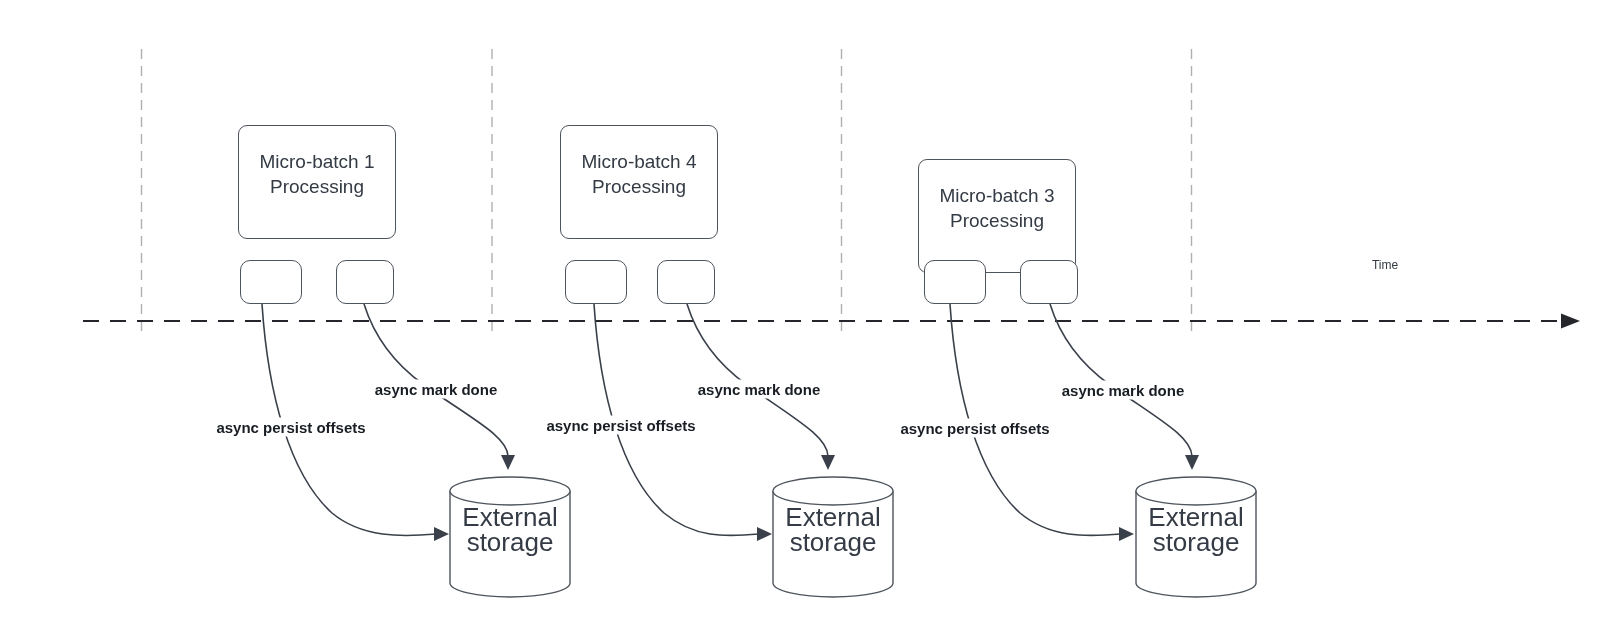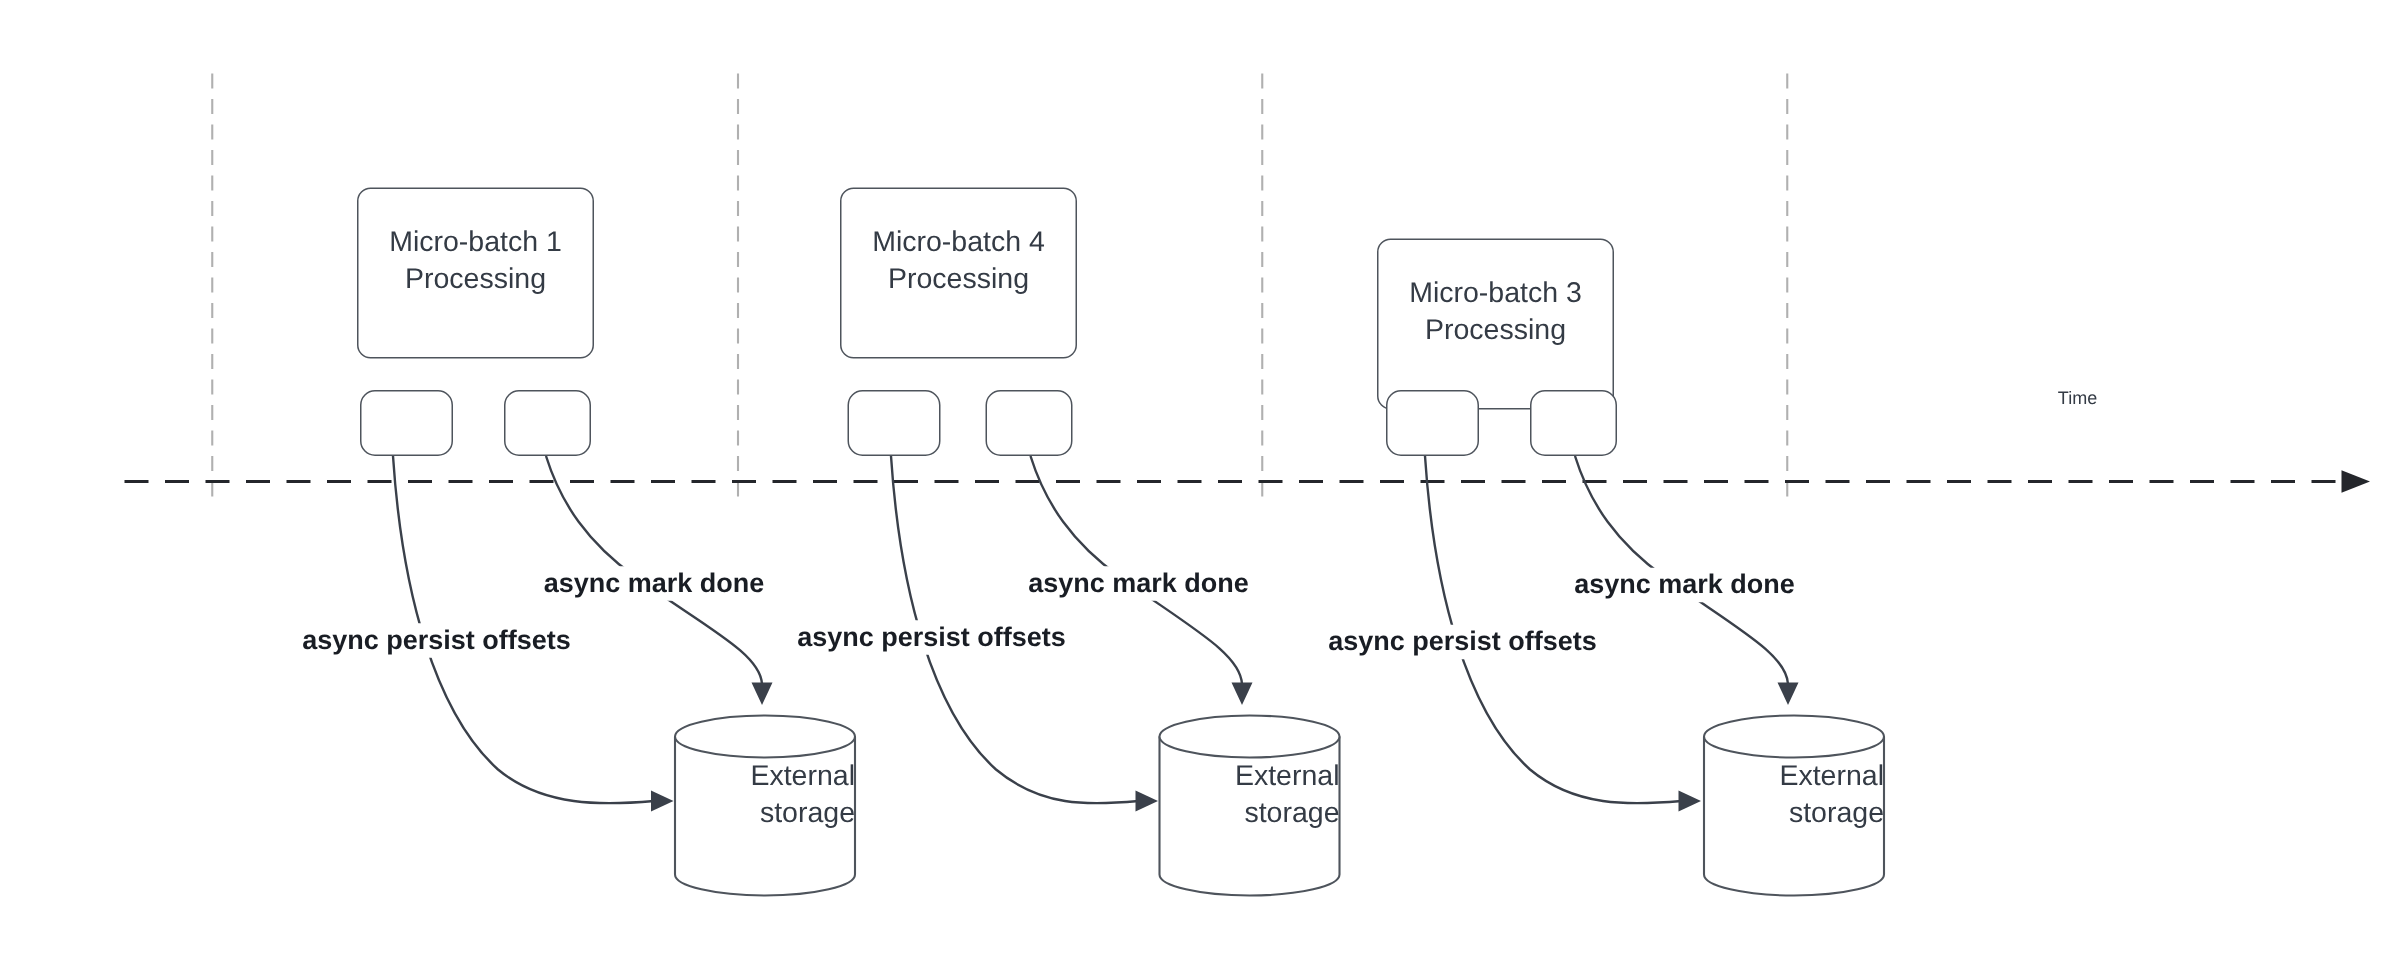--- a/index.html
+++ b/index.html
@@ -78,31 +78,31 @@
     border-radius: 10px;
     background: #ffffff;
     box-sizing: border-box;
   }
   .smallbox.b { width: 58px; }
   .edge-label {
     position: absolute;
     transform: translate(-50%, -50%);
     background: #ffffff;
     padding: 1px 4px;
-    font-size: 18px;
+    font-size: 15px;
     font-weight: bold;
     white-space: nowrap;
     color: var(--bold-label-text, #191d24);
     text-align: right;
   }
   .cyl-label {
     position: absolute;
     width: 120px;
-    text-align: right;
-    font-size: 19px;
+    text-align: center;
+    font-size: 26px;
     line-height: 25px;
     color: var(--label-text, #343b45);
   }
   .time-label {
     position: absolute;
     left: 1335px;
     top: 258px;
     width: 100px;
     text-align: center;
     font-size: 12px;

